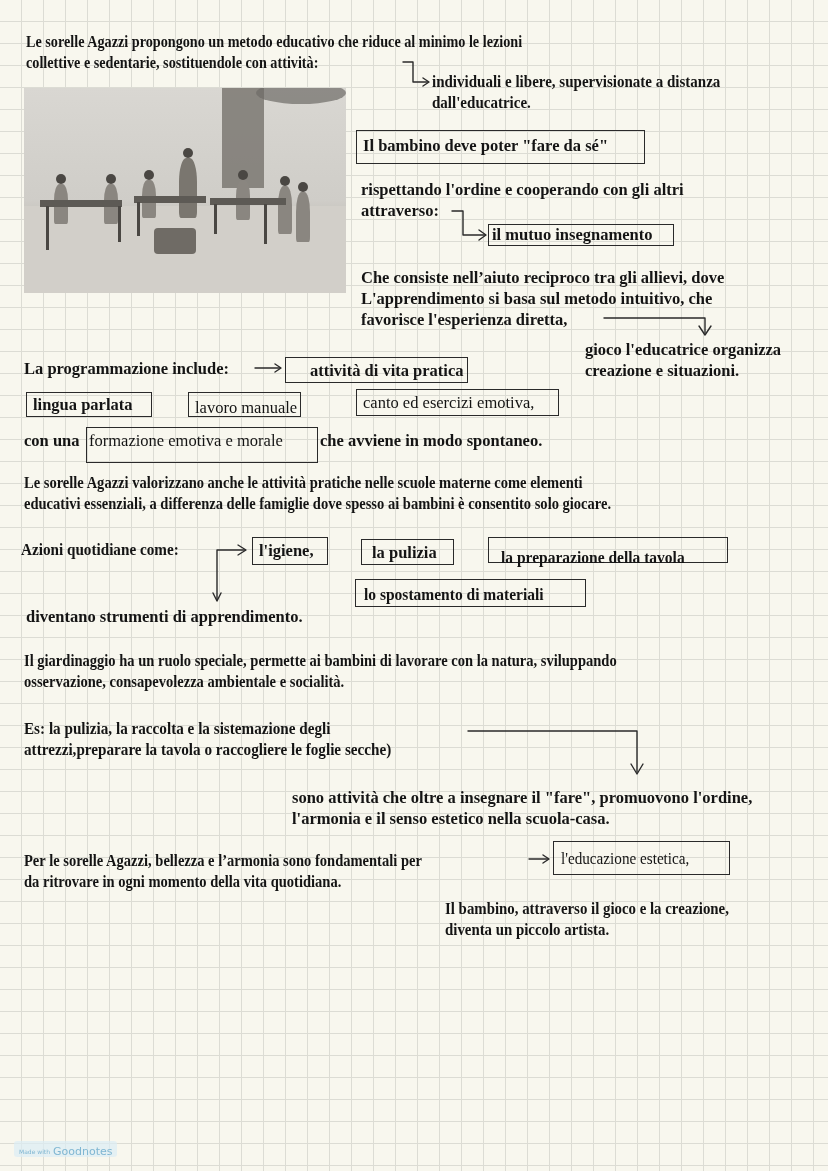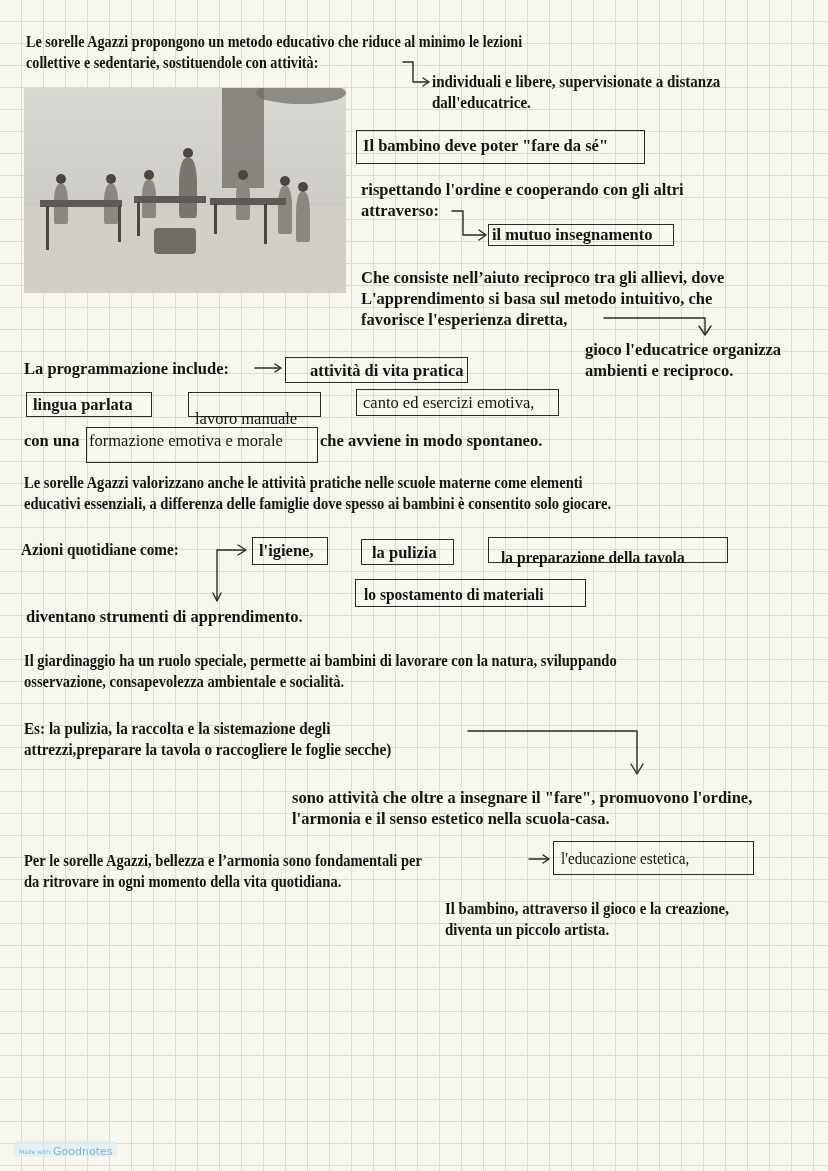--- a/index.html
+++ b/index.html
@@ -77,30 +77,30 @@
 </div>
 <div class="t" style="left:361px;top:179px;">rispettando l'ordine e cooperando con gli altri</div>
 <div class="t" style="left:361px;top:200px;">attraverso:</div>
 <div class="box" style="left:488px;top:224px;width:186px;height:22px;padding:0 3px;line-height:20px;">
   <span>il mutuo insegnamento</span>
 </div>
 <div class="t" style="left:361px;top:267px;">Che consiste nell’aiuto reciproco tra gli allievi, dove</div>
 <div class="t" style="left:361px;top:288px;">L'apprendimento si basa sul metodo intuitivo, che</div>
 <div class="t" style="left:361px;top:309px;">favorisce l'esperienza diretta,</div>
 <div class="t" style="left:585px;top:339px;">gioco l'educatrice organizza</div>
-<div class="t" style="left:585px;top:360px;">ambienti e reciproco.</div>
+<div class="t" style="left:585px;top:360px;">creazione e situazioni.</div>
 
 <div class="t" style="left:24px;top:358px;">La programmazione include:</div>
 <div class="box" style="left:285px;top:357px;width:183px;height:26px;padding-top:3px;padding-left:24px;">
   <span>attività di vita pratica</span>
 </div>
 <div class="box" style="left:26px;top:392px;width:126px;height:25px;padding-top:2px;">
   <span>lingua parlata</span>
 </div>
-<div class="box" style="left:188px;top:392px;width:133px;height:25px;padding-top:16px;font-weight:normal;">
+<div class="box" style="left:188px;top:392px;width:113px;height:25px;padding-top:5px;font-weight:normal;">
   <span>lavoro manuale</span>
 </div>
 <div class="box" style="left:356px;top:389px;width:203px;height:27px;padding-top:3px;font-weight:normal;">
   <span>canto ed esercizi emotiva,</span>
 </div>
 <div class="t" style="left:24px;top:430px;">con una</div>
 <div class="box" style="left:86px;top:427px;width:232px;height:36px;padding:3px 2px 0;font-weight:normal;">
   <span>formazione emotiva e morale</span>
 </div>
 <div class="t" style="left:320px;top:430px;">che avviene in modo spontaneo.</div>
@@ -125,21 +125,21 @@
 
 <div class="t cond" style="left:24px;top:650px;transform:scaleX(0.88);">Il giardinaggio ha un ruolo speciale, permette ai bambini di lavorare con la natura, sviluppando</div>
 <div class="t cond" style="left:24px;top:671px;transform:scaleX(0.88);">osservazione, consapevolezza ambientale e socialità.</div>
 
 <div class="t cond" style="left:24px;top:718px;transform:scaleX(0.92);">Es: la pulizia, la raccolta e la sistemazione degli</div>
 <div class="t cond" style="left:24px;top:739px;transform:scaleX(0.92);">attrezzi,preparare la tavola o raccogliere le foglie secche)</div>
 <div class="t" style="left:292px;top:787px;">sono attività che oltre a insegnare il "fare", promuovono l'ordine,</div>
 <div class="t" style="left:292px;top:808px;">l'armonia e il senso estetico nella scuola-casa.</div>
 
 <div class="t cond" style="left:24px;top:850px;transform:scaleX(0.88);">Per le sorelle Agazzi, bellezza e l’armonia sono fondamentali per</div>
-<div class="box" style="left:553px;top:841px;width:201px;height:34px;padding-top:7px;padding-left:7px;font-weight:normal;">
+<div class="box" style="left:553px;top:841px;width:177px;height:34px;padding-top:7px;padding-left:7px;font-weight:normal;">
   <span class="cond" style="display:inline-block;transform:scaleX(0.92);transform-origin:left;">l'educazione estetica,</span>
 </div>
 <div class="t cond" style="left:24px;top:871px;transform:scaleX(0.88);">da ritrovare in ogni momento della vita quotidiana.</div>
 <div class="t cond" style="left:445px;top:898px;transform:scaleX(0.9);">Il bambino, attraverso il gioco e la creazione,</div>
 <div class="t cond" style="left:445px;top:919px;transform:scaleX(0.9);">diventa un piccolo artista.</div>
 
 <svg class="arrows" width="828" height="1171">
   <g fill="none" stroke="#2a2a2a" stroke-width="1.4" stroke-linecap="round" stroke-linejoin="round">
 
     <g>

